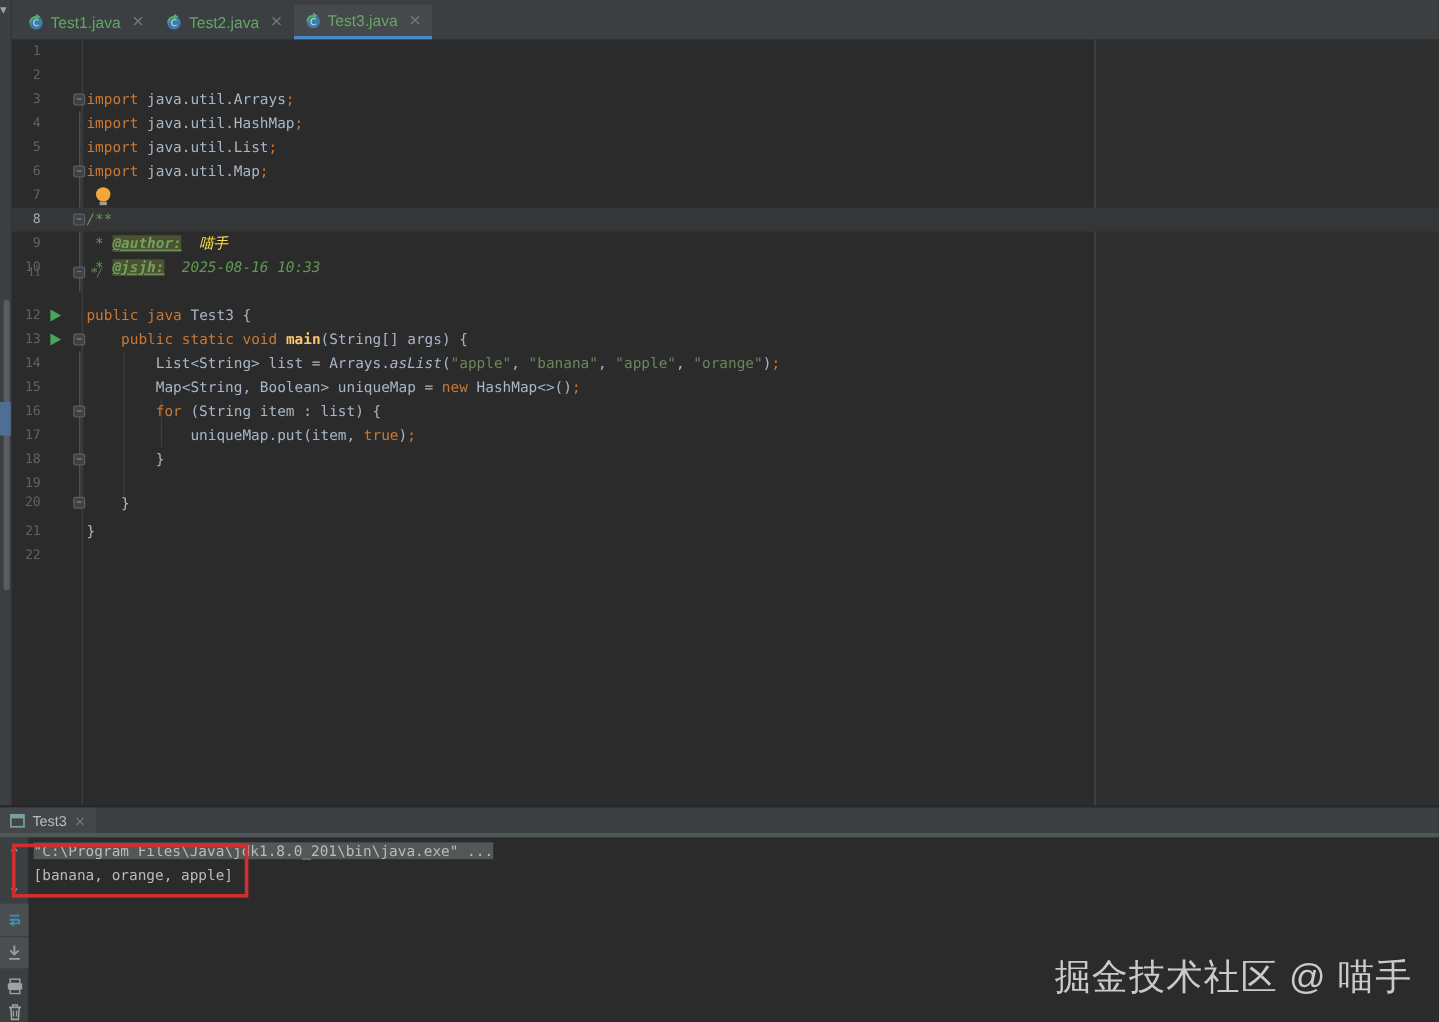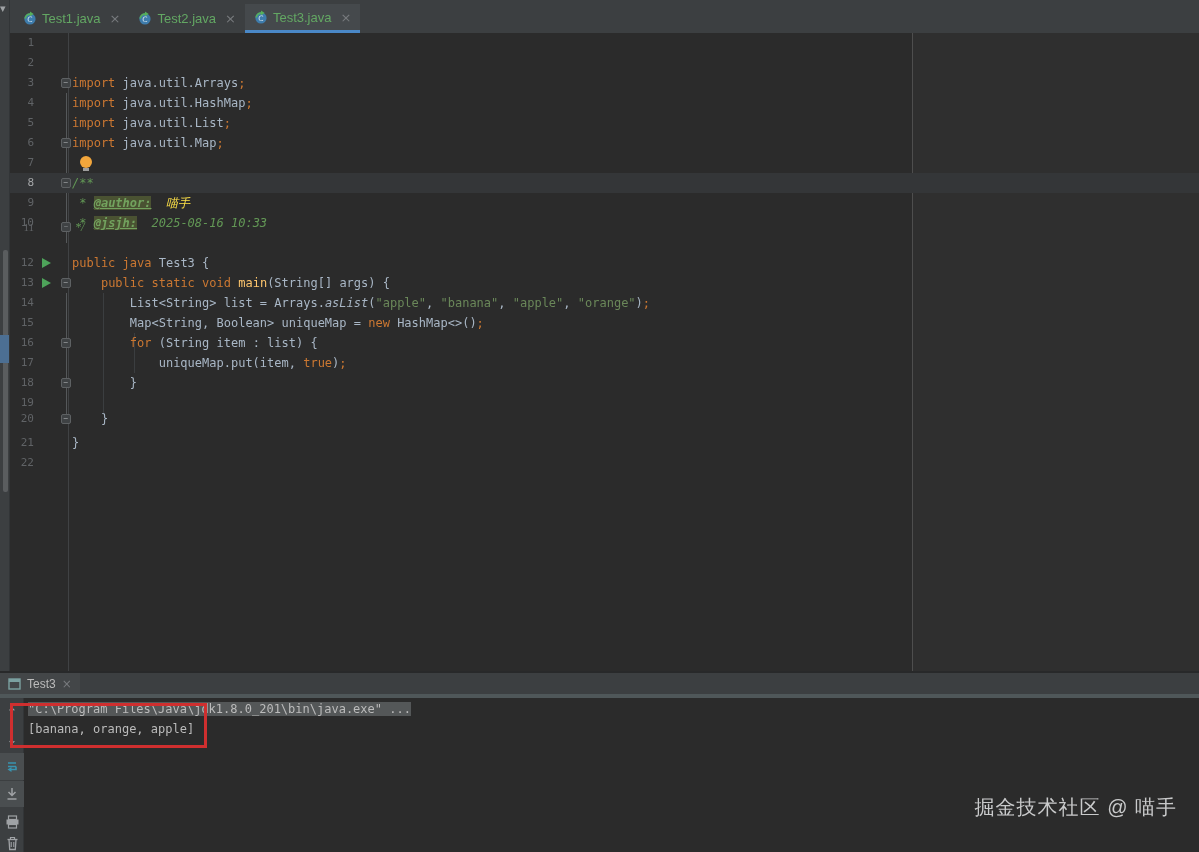--- a/index.html
+++ b/index.html
@@ -42,21 +42,21 @@
   .bulb { position:absolute; left:70px; top:3px; width:12px; height:12px; background:#f2a63c; border-radius:50%; }
   .bulb:after { content:""; position:absolute; left:3px; top:12px; width:6px; height:3px; background:#9e9e9e; }
 
   .tk-k   { color:#cc7832; }
   .tk-p   { color:#a9b7c6; }
   .tk-s   { color:#6a8759; }
   .tk-c   { color:#629755; font-style:italic; }
   .tk-jt  { color:#72a25e; font-style:italic; font-weight:bold; text-decoration:underline; background:#4a5232; }
   .tk-jv  { color:#629755; font-style:italic; }
   .tk-jvm { color:#fde047; font-style:italic; }
-  .tk-fn  { color:#ffc66d; font-weight:normal; }
+  .tk-fn  { color:#ffc66d; font-weight:bold; }
   .tk-it  { color:#a9b7c6; font-style:italic; }
   .tk-fld { color:#9876aa; font-style:italic; }
   .tk-semi{ color:#cc7832; }
 
   
   .console-sep { position:absolute; left:0; top:671px; width:1199px; height:2px; background:#28292a; }
   .console-header { position:absolute; left:0; top:673px; width:1199px; height:21px; background:#3c3f41; display:flex; align-items:center; }
   .console-tab { display:flex; align-items:center; gap:6px; padding:0 8px 0 8px; height:21px; background:#434648;
                  font-family:"Liberation Sans","DejaVu Sans",sans-serif; font-size:12px; color:#bbbbbb; }
   .console-tab .close { color:#787b7e; font-size:12px; font-family:"DejaVu Sans",sans-serif; }
@@ -65,21 +65,21 @@
   .cg-btn { position:absolute; left:0; width:24px; display:flex; align-items:center; justify-content:center; }
   .cg-btn.boxed { background:#4a4e50; }
   .cg-arrow { color:#9fa2a5; font-size:13px; font-family:"DejaVu Sans",sans-serif; }
   .console-body { position:absolute; left:24px; top:698px; width:1175px; height:154px; background:#2b2b2b; }
   .console-line { position:absolute; left:4px; white-space:pre; font-size:12px; line-height:19px; color:#bbbbbb; }
   .console-line .sel { background:#545758; }
 
   .annotation-box { position:absolute; left:10px; top:703px; width:197px; height:45px; border:3px solid #cf2f2f; z-index:50; }
 
   .watermark { position:absolute; right:22px; top:794px; font-family:"Liberation Sans","DejaVu Sans",sans-serif;
-               font-size:20px; color:#c9cacb; letter-spacing:1px; z-index:40; }
+               font-size:30px; color:#c9cacb; letter-spacing:1px; z-index:40; }
 </style>
 </head>
 <body>
 
 <div class="app">
 
   <div class="left-stripe"></div>
   <div class="stripe-scroll"></div>
   <div class="stripe-thumb"></div>
   <div class="dropdown-arrow">▾</div>

